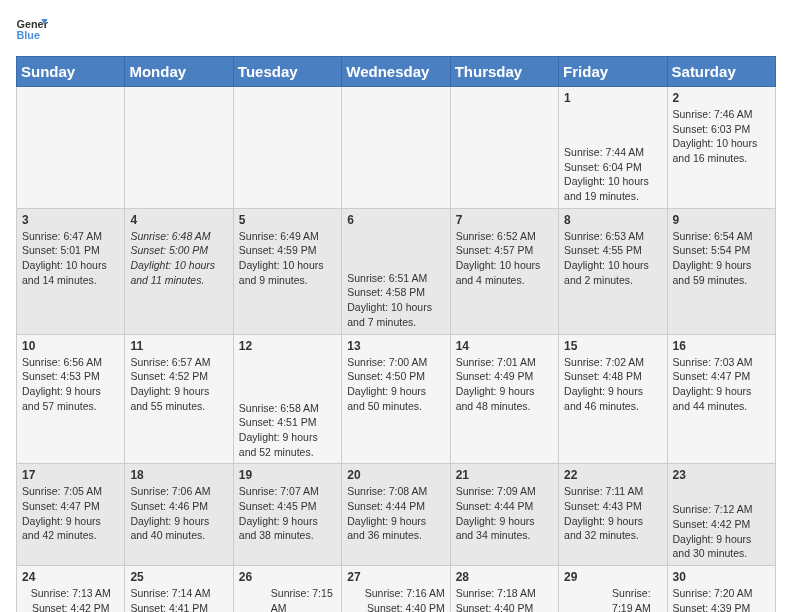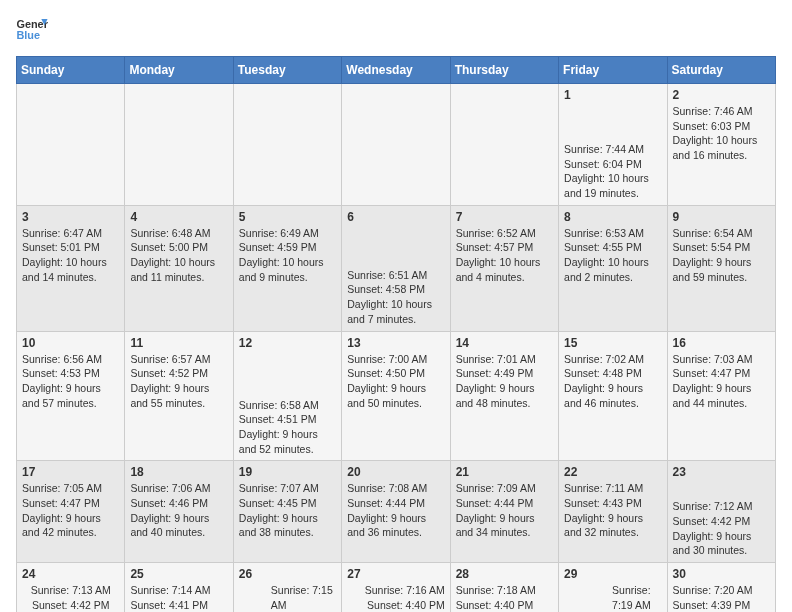--- a/index.html
+++ b/index.html
@@ -40,21 +40,21 @@
     table {
       width: 100%;
       border-collapse: collapse;
       table-layout: fixed;
     }
     thead tr {
       background-color: #4a7fc1;
     }
     thead th {
       color: #fff;
-      font-size: 12px;
+      font-size: 15px;
       font-weight: bold;
       padding: 6px 4px;
       text-align: left;
       border: 1px solid #3a6aaa;
       margin-top: 17px;
     }
     tbody tr {
       height: 90px;
     }
     tbody tr:nth-child(odd) {
@@ -132,21 +132,21 @@
       <tr>
         <td>
           <span class="day-number">3</span>
           <div class="day-info" style="white-space: pre-line;">Sunrise: 6:47 AM
 Sunset: 5:01 PM
 Daylight: 10 hours
 and 14 minutes.</div>
         </td>
         <td>
           <span class="day-number">4</span>
-          <div class="day-info" style="white-space: pre-line;">Sunrise: 6:48 AM
+          <div class="day-info" style="white-space: pre-line; font-style: italic;">Sunrise: 6:48 AM
 Sunset: 5:00 PM
 Daylight: 10 hours
 and 11 minutes.</div>
         </td>
         <td>
           <span class="day-number">5</span>
           <div class="day-info" style="white-space: pre-line;">Sunrise: 6:49 AM
 Sunset: 4:59 PM
 Daylight: 10 hours
 and 9 minutes.</div>

